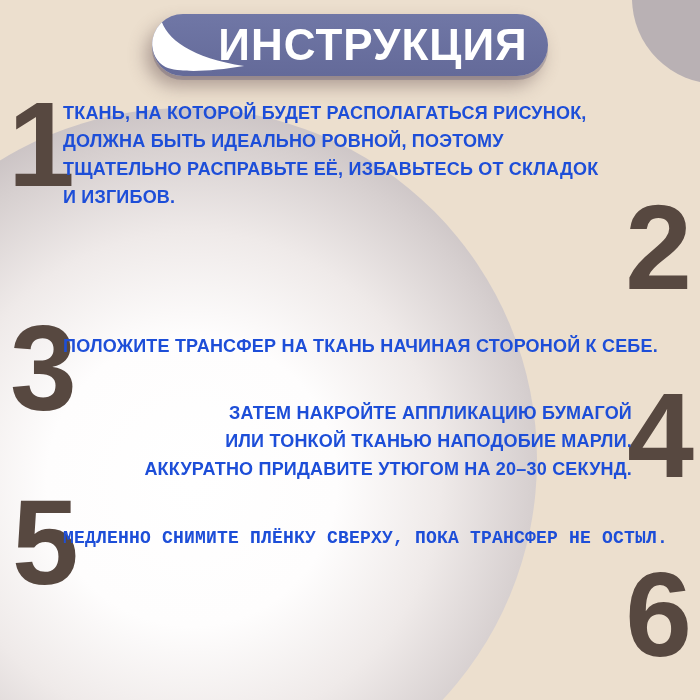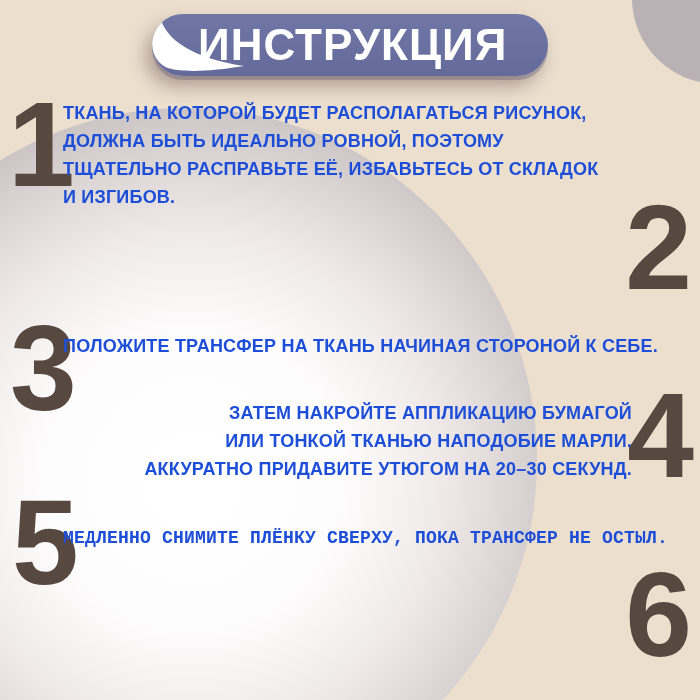--- a/index.html
+++ b/index.html
@@ -28,21 +28,21 @@
     background:#b9b1b4;
   }
   
   .banner {
     position:absolute;
     left:152px; top:14px;
     width:396px; height:62px;
     border-radius:31px;
     background:linear-gradient(#7077a6, #646a99);
     box-shadow: 0 4px 0 rgba(77,70,105,0.28), -6px 10px 18px rgba(95,74,76,0.45);
-    display:flex; align-items:center; 
+    display:flex; align-items:center; justify-content:center;
     overflow:hidden;
   }
   .banner-title {
     padding-left:46px;
     color:#ffffff;
     font-weight:700;
     font-size:44px;
     letter-spacing:1px;
     white-space:nowrap;
   }

